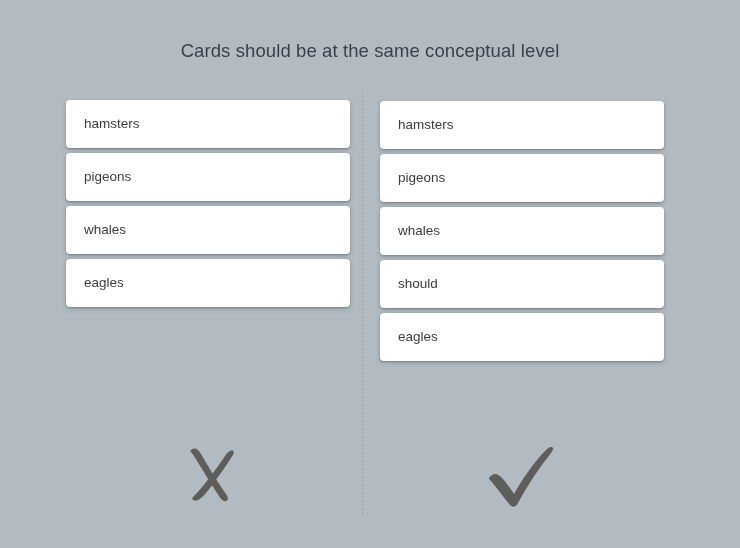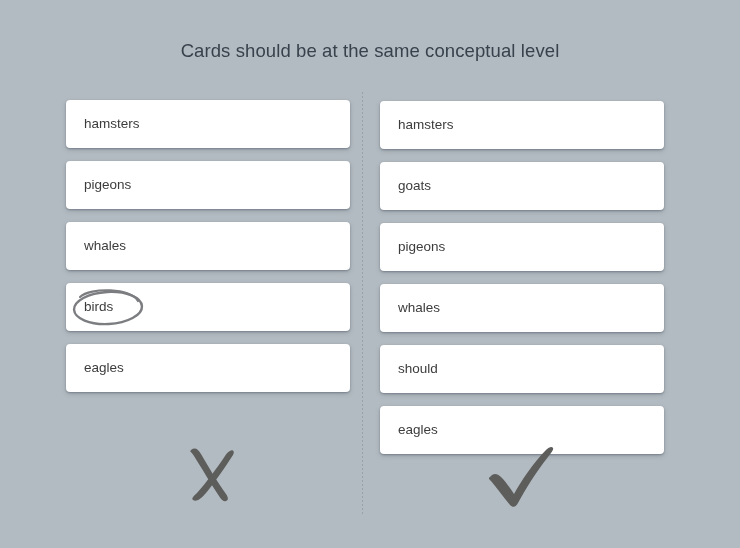--- a/index.html
+++ b/index.html
@@ -53,21 +53,21 @@
     width: 284px;
   }
   .column.left  { left: 66px; }
   .column.right { left: 380px; top: 101px; }
 
   .card {
     position: relative;
     box-sizing: border-box;
     width: 284px;
     height: 48px;
-    margin-bottom: 13px;
+    margin-bottom: 5px;
     background: #ffffff;
     border-radius: 4px;
     box-shadow: 0 1px 2px rgba(60,72,84,0.40),
                 0 2px 5px rgba(60,72,84,0.22);
     display: flex;
     align-items: center;
   }
   .card-label {
     padding-left: 18px;
     font-size: 13.5px;
@@ -108,36 +108,26 @@
       <div class="card">
         <span class="card-label">hamsters</span>
       </div>
       <div class="card">
         <span class="card-label">pigeons</span>
       </div>
       <div class="card">
         <span class="card-label">whales</span>
       </div>
       <div class="card">
-        <svg class="circle-annotation narrow" viewBox="0 0 92 44" width="92" height="44">
-          <ellipse cx="40" cy="23" rx="34" ry="16" fill="none" stroke="#7c7d80" stroke-width="2.4" transform="rotate(-3 40 23)"></ellipse>
-          <path d="M12 12 C22 2,64 3,70 16" fill="none" stroke="#7c7d80" stroke-width="2.2" stroke-linecap="round"></path>
-        </svg>
-        <span class="card-label">birds</span>
-      </div>
-      <div class="card">
         <span class="card-label">eagles</span>
       </div>
     </div>
   <div class="column right">
       <div class="card">
         <span class="card-label">hamsters</span>
-      </div>
-      <div class="card">
-        <span class="card-label">goats</span>
       </div>
       <div class="card">
         <span class="card-label">pigeons</span>
       </div>
       <div class="card">
         <span class="card-label">whales</span>
       </div>
       <div class="card">
         <span class="card-label">should</span>
       </div>

